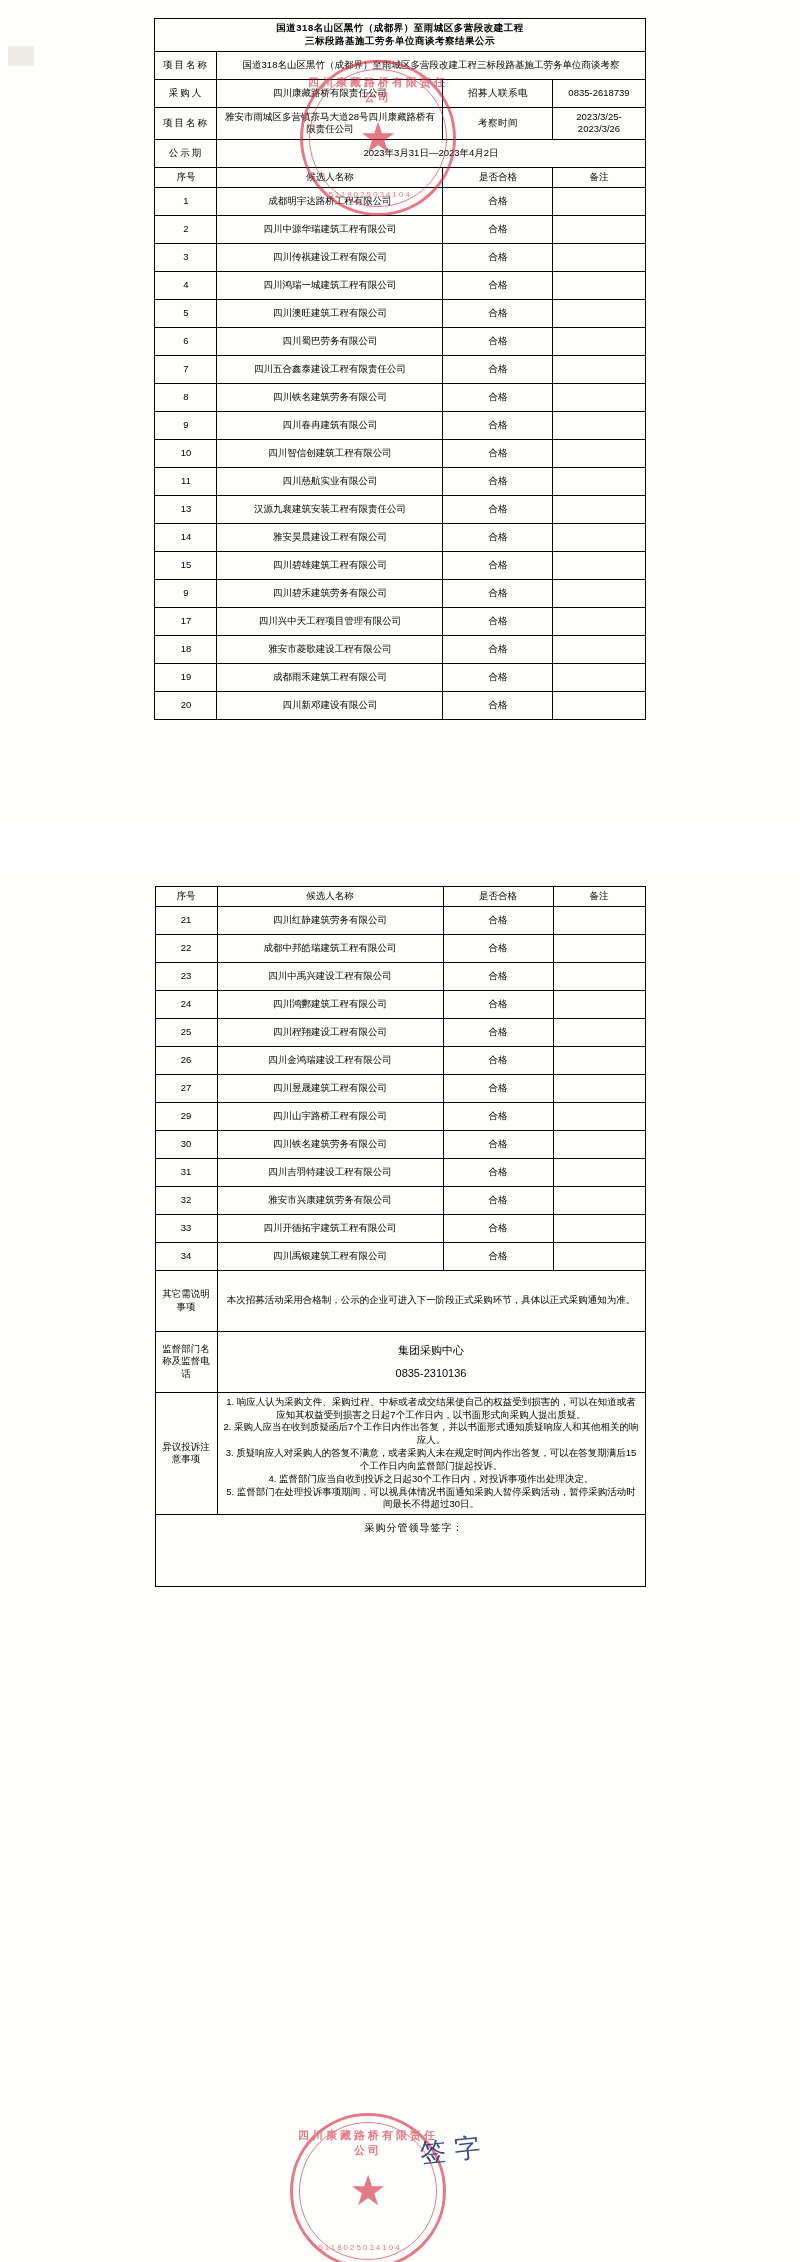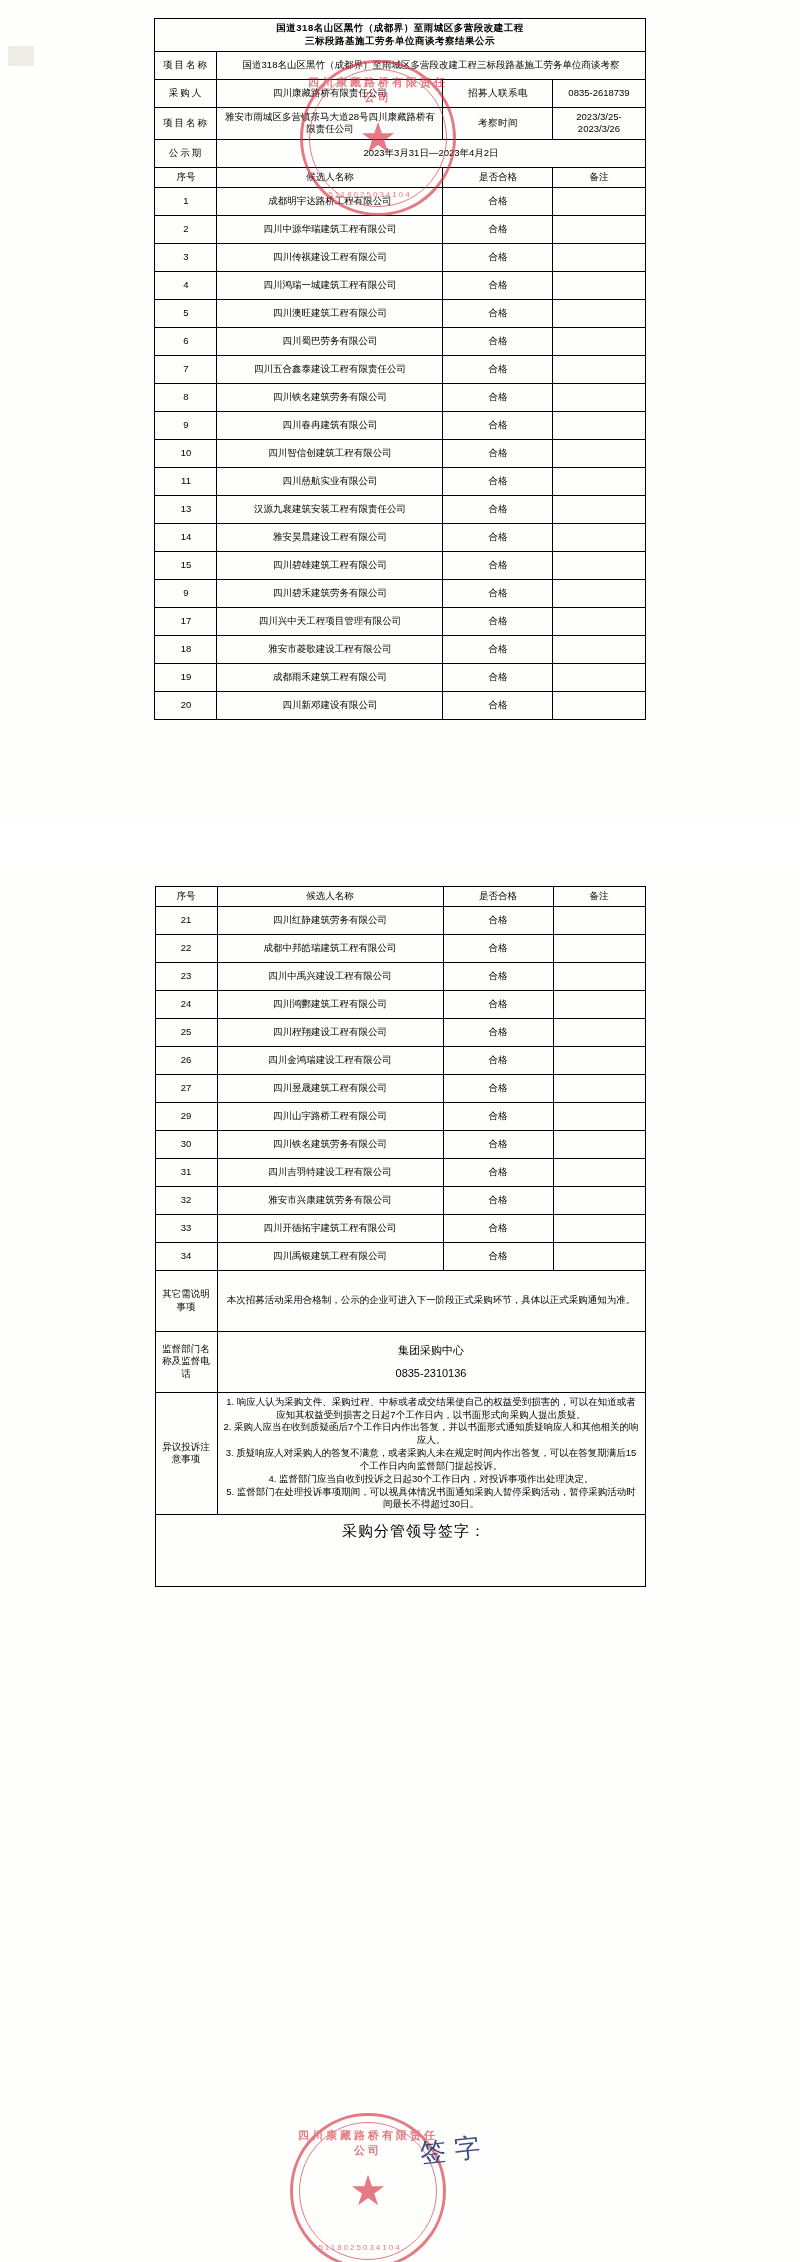--- a/index.html
+++ b/index.html
@@ -405,18 +405,18 @@
           <div id="complaints">
                 <div>1. 响应人认为采购文件、采购过程、中标或者成交结果使自己的权益受到损害的，可以在知道或者应知其权益受到损害之日起7个工作日内，以书面形式向采购人提出质疑。</div>
                 <div>2. 采购人应当在收到质疑函后7个工作日内作出答复，并以书面形式通知质疑响应人和其他相关的响应人。</div>
                 <div>3. 质疑响应人对采购人的答复不满意，或者采购人未在规定时间内作出答复，可以在答复期满后15个工作日内向监督部门提起投诉。</div>
                 <div>4. 监督部门应当自收到投诉之日起30个工作日内，对投诉事项作出处理决定。</div>
                 <div>5. 监督部门在处理投诉事项期间，可以视具体情况书面通知采购人暂停采购活动，暂停采购活动时间最长不得超过30日。</div>
               </div>
         </td>
       </tr>
       <tr class="sign-row">
-        <td class="val-left" colspan="5" style="letter-spacing:1px;font-size:15px;vertical-align:top;padding-top:6px;padding-left:32px;">采购分管领导签字：</td>
+        <td class="val-left" colspan="5" style="letter-spacing:1px;font-size:10px;vertical-align:top;padding-top:6px;padding-left:32px;">采购分管领导签字：</td>
       </tr>
     </tbody>
       </table>
   </div>
 </div>
 
 </body></html>

